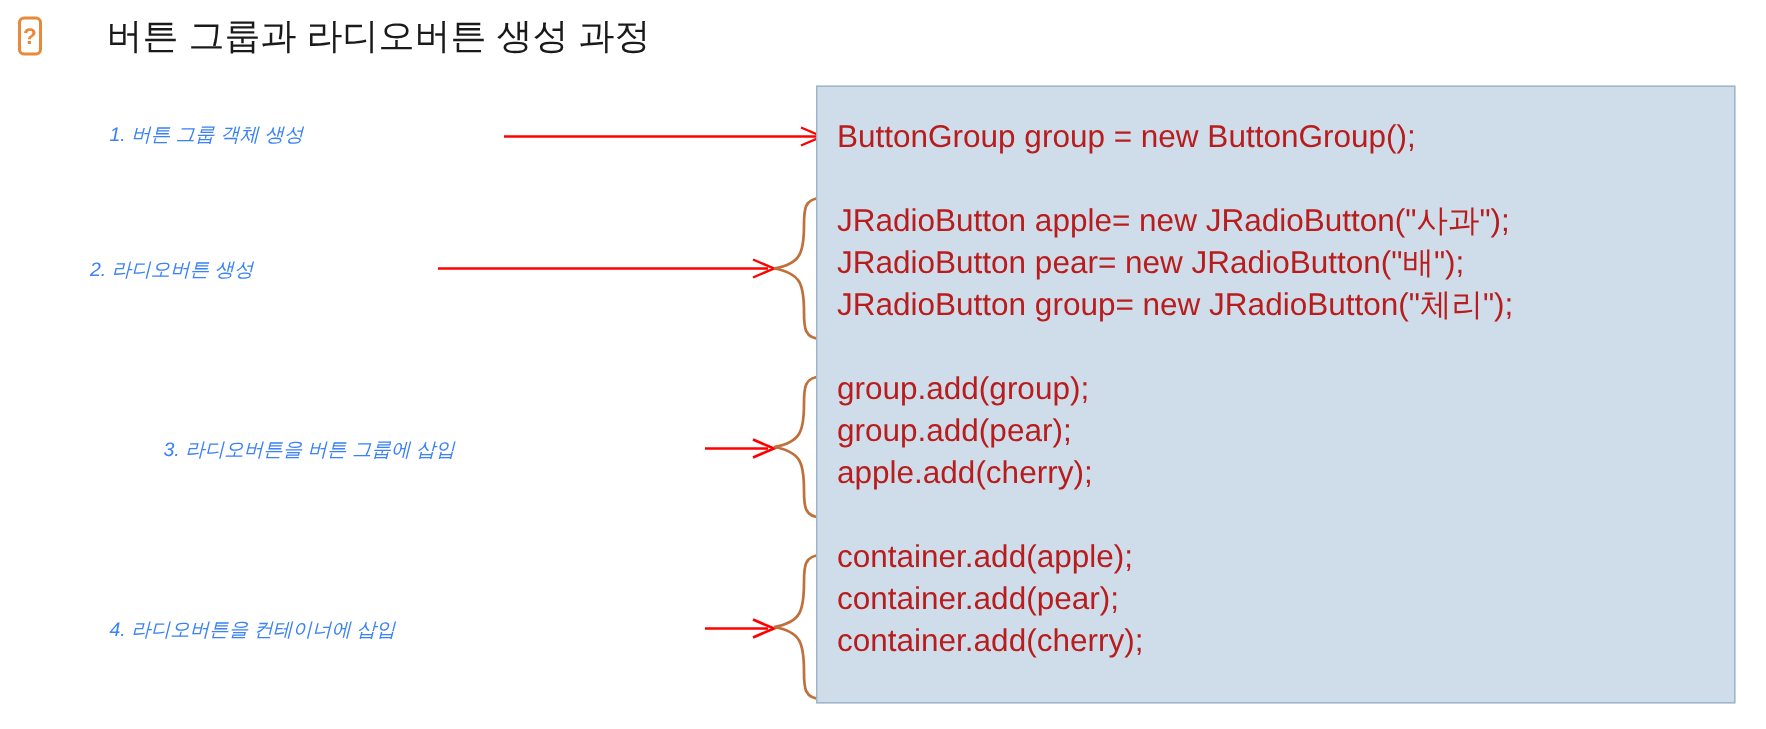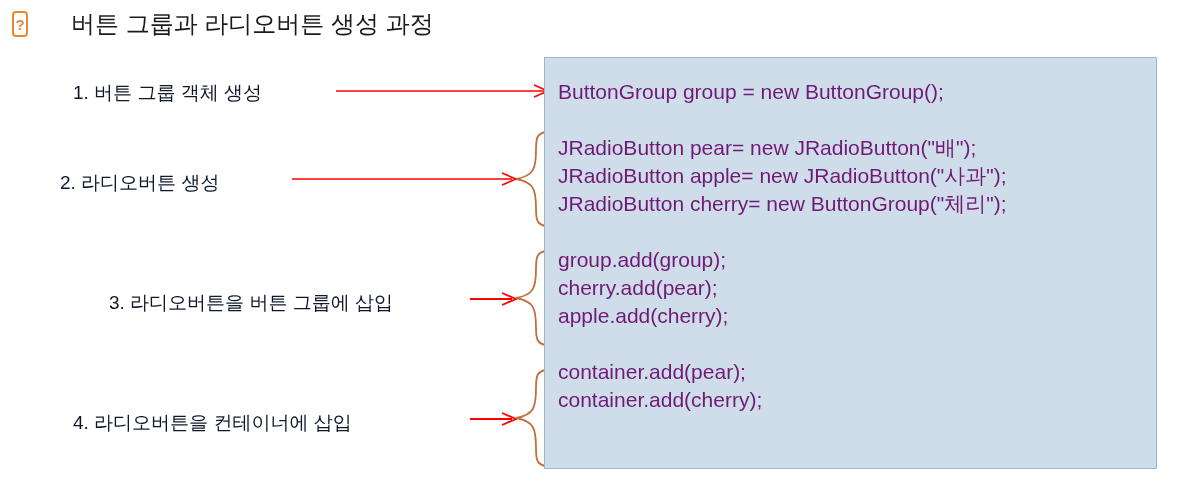--- a/index.html
+++ b/index.html
@@ -51,24 +51,25 @@
     font-weight: normal;
     letter-spacing: 0px;
     color: #1a1a1a;
     white-space: nowrap;
     margin-left: 21px;
   }
 
   
   .step-label {
     position: absolute;
-    font-size: 19px;
-    color: #0f172a;
+    font-size: 13px;
+    color: #3b82f6;
     white-space: nowrap;
     line-height: 1;
+    font-style: italic;
   }
   .step-1 { left: 73px;  top: 83px; }
   .step-2 { left: 60px;  top: 173px; }
   .step-3 { left: 73px;  top: 293px; margin-left: 36px; }
   .step-4 { left: 73px;  top: 413px; }
 
   
   .arrow {
     position: absolute;
     height: 14px;
@@ -102,21 +103,21 @@
   }
   .code-lines {
     position: absolute;
     left: 13px;
     top: 20px;
     right: 6px;
   }
   .code-line {
     font-size: 21px;
     line-height: 28px;
-    color: #701a75;
+    color: #b91c1c;
     white-space: pre;
     height: 28px;
   }
   .code-line.blank { color: transparent; }
 </style>
 </head>
 <body>
 
 <div class="title-row">
   <div class="qmark-icon">?</div>
@@ -171,24 +172,25 @@
 <div class="brace brace-4">
   <svg width="36" height="100" viewBox="0 0 36 100">
     <path d="M34 2 C22 2 22 10 22 20 C22 39 20 47 2 50 C20 53 22 61 22 80 C22 90 22 98 34 98" fill="none" stroke="#C0703C" stroke-width="1.8" stroke-linecap="round"></path>
   </svg>
 </div>
 
 <div class="code-panel">
   <div class="code-lines">
     <div class="code-line">ButtonGroup group = new ButtonGroup();</div>
     <div class="code-line blank"></div>
+    <div class="code-line">JRadioButton apple= new JRadioButton("사과");</div>
     <div class="code-line">JRadioButton pear= new JRadioButton("배");</div>
-    <div class="code-line">JRadioButton apple= new JRadioButton("사과");</div>
-    <div class="code-line">JRadioButton cherry= new ButtonGroup("체리");</div>
+    <div class="code-line">JRadioButton group= new JRadioButton("체리");</div>
     <div class="code-line blank"></div>
     <div class="code-line">group.add(group);</div>
-    <div class="code-line">cherry.add(pear);</div>
+    <div class="code-line">group.add(pear);</div>
     <div class="code-line">apple.add(cherry);</div>
     <div class="code-line blank"></div>
+    <div class="code-line">container.add(apple);</div>
     <div class="code-line">container.add(pear);</div>
     <div class="code-line">container.add(cherry);</div>
   </div>
 </div>
 
 </body></html>

